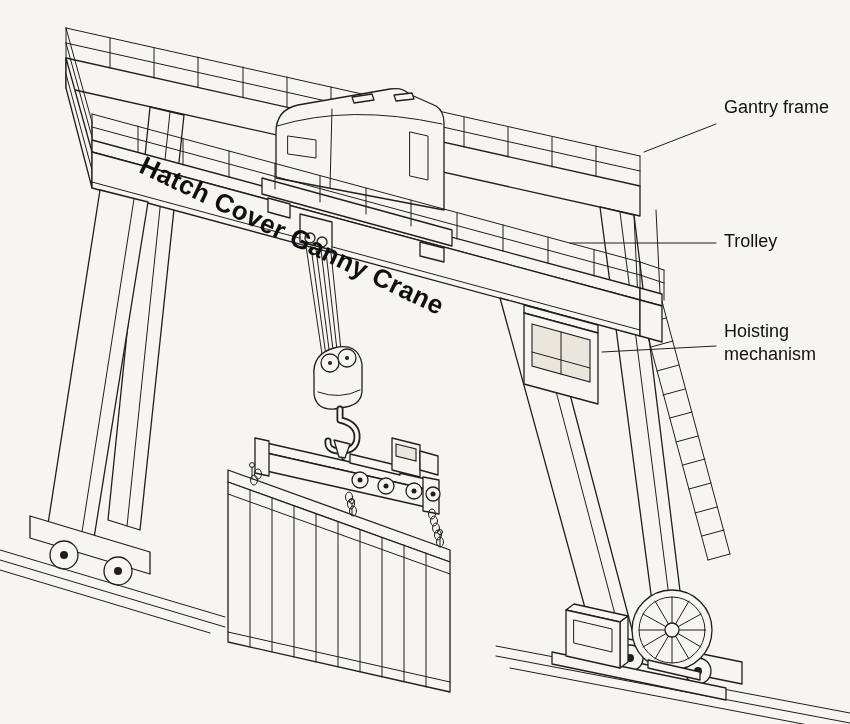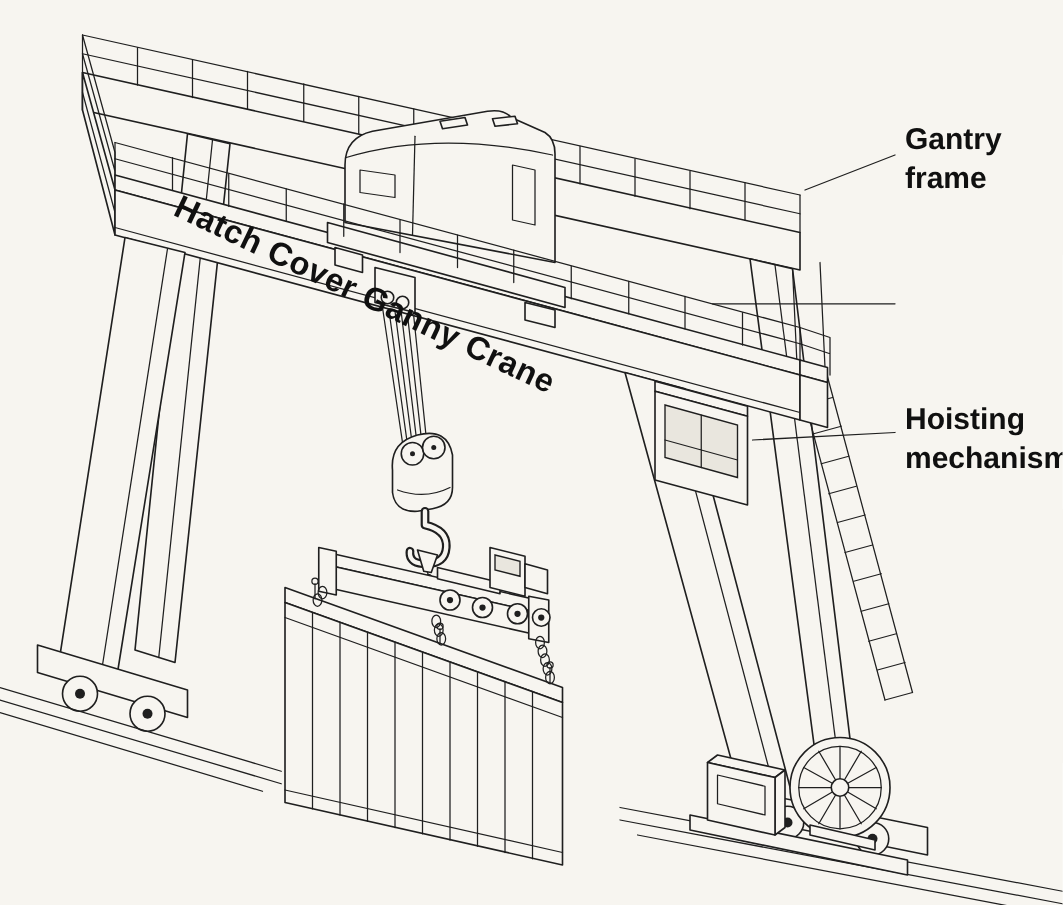--- a/index.html
+++ b/index.html
@@ -17,21 +17,21 @@
   .thin{stroke-width:1;}
   .face{fill:var(--bg);stroke:var(--line);stroke-width:1.3;stroke-linejoin:round;}
   .win{fill:#e9e6de;stroke:var(--line);stroke-width:1.1;}
   .hub{fill:var(--line);stroke:none;}
   .hollow{stroke:var(--bg);}
   .title{
     position:absolute;left:148px;top:150px;transform:rotate(25.5deg);
     transform-origin:0 0;font-size:26px;font-weight:600;letter-spacing:.5px;
     color:var(--text);white-space:nowrap;
   }
-  .label{position:absolute;font-size:24px;font-weight:700;color:var(--text);line-height:1.3;}
+  .label{position:absolute;font-size:18px;font-weight:400;color:var(--text);line-height:1.3;}
   .label-gantry{left:724px;top:96px;width:110px;}
   .label-trolley{left:724px;top:230px;width:120px;}
   .label-hoisting{left:724px;top:320px;width:128px;}
 </style>
 </head>
 <body>
 
 <div class="stage">
 
   <svg width="850" height="724" viewBox="0 0 850 724">
@@ -200,15 +200,16 @@
     <g>
       <path class="ln thin" d="M716 124L644 152"></path>
       <path class="ln thin" d="M716 243L570 243"></path>
       <path class="ln thin" d="M716 346L602 352"></path>
     </g>
   </svg>
 
   <div class="title">Hatch Cover Ganny Crane</div>
 
   <div class="label label-gantry">Gantry frame</div>
+  <div class="label label-trolley">Trolley</div>
   <div class="label label-hoisting">Hoisting mechanism</div>
 
 </div>
 
 </body></html>

